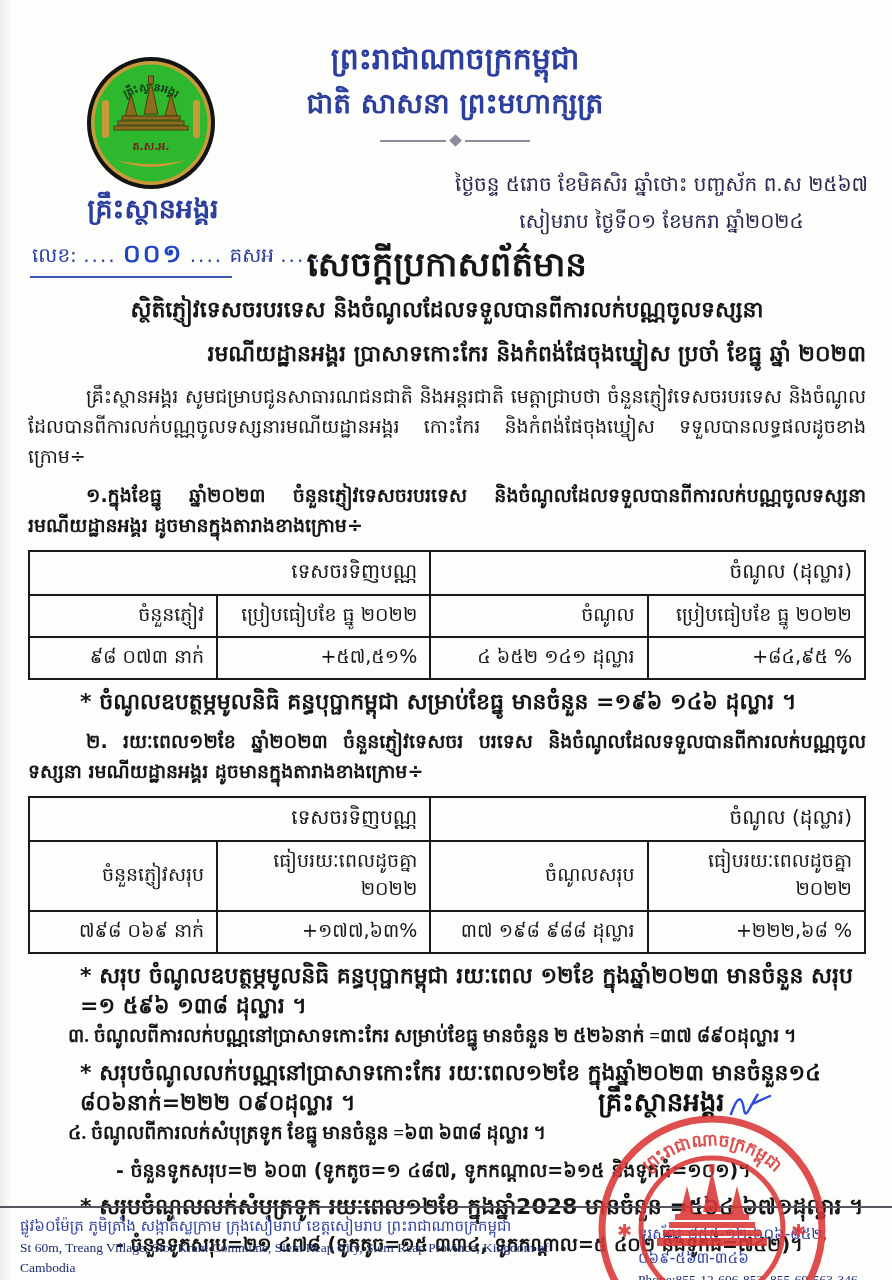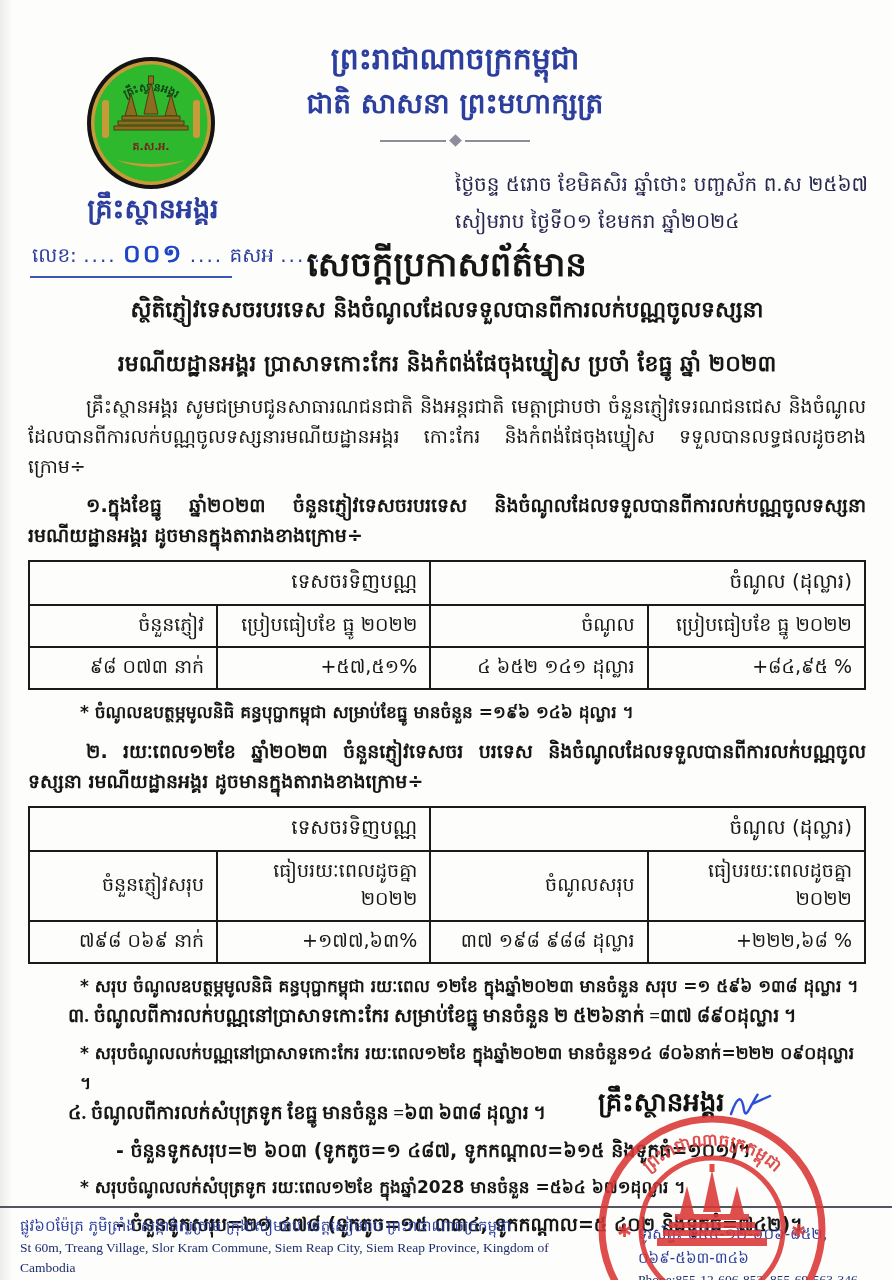--- a/index.html
+++ b/index.html
@@ -13,30 +13,30 @@
   .ref-line{position:absolute;left:32px;top:238px;font-size:20px;color:#2c3e9e;white-space:nowrap;}
   .ref-num{font-size:25px;font-weight:bold;color:#2046c8;letter-spacing:2px;}
   .dots{letter-spacing:2px;color:#2c3e9e;}
   .ref-underline{position:absolute;left:30px;top:276px;width:202px;border-top:2px solid #3a57b5;}
   .hdr-center{position:absolute;left:235px;top:36px;width:440px;text-align:center;}
   .hdr-kingdom{font-size:30px;font-weight:bold;color:#2c3e9e;line-height:46px;}
   .hdr-motto{font-size:28px;font-weight:bold;color:#2c3e9e;line-height:44px;margin-top:0;}
   .ornament{margin:10px auto 0;width:150px;display:flex;align-items:center;justify-content:center;}
   .ornament .bar{height:2px;background:#8d8d9d;flex:1;}
   .ornament .diamond{width:9px;height:9px;background:#8d8d9d;transform:rotate(45deg);margin:0 5px;}
-  .date-block{position:absolute;right:24px;top:166px;text-align:left;font-size:20px;
+  .date-block{position:absolute;right:24px;top:166px;text-align:center;font-size:20px;
               color:#26264f;line-height:37px;font-weight:500;}
   
   .main{position:absolute;left:28px;top:246px;width:838px;color:#161616;}
   .title-main{text-align:center;font-size:34px;font-weight:bold;line-height:36px;}
   .title-about{text-align:center;font-size:23px;font-weight:bold;line-height:32px;margin-top:10px;}
   .subject{text-align:center;font-size:22px;font-weight:bold;line-height:36px;margin-top:10px;}
   .para{font-size:19px;line-height:30px;text-align:justify;margin-top:9px;}
   .ind{text-indent:58px;}
-  .note{font-size:17px;font-weight:bold;line-height:30px;margin-top:7px;padding-left:52px;}
+  .note{font-size:22px;font-weight:bold;line-height:30px;margin-top:7px;padding-left:52px;}
   .pt{font-size:19px;font-weight:bold;line-height:30px;padding-left:40px;font-family:Liberation Serif, serif;}
   .dash{font-size:19px;font-weight:bold;line-height:30px;margin-top:7px;padding-left:88px;}
   table.dtable{width:100%;border-collapse:collapse;margin-top:10px;}
   table.dtable td{border:2px solid #1a1a1a;text-align:right;font-weight:normal;
                   font-size:19px;padding:6px 12px;background:#fdfdfb;}
   table.dtable .grp{font-size:20px;}
   
   .sig{position:absolute;left:598px;top:1086px;font-size:26px;font-weight:bold;color:#111;
        display:flex;align-items:center;}
   .sig svg{margin-left:4px;}
@@ -102,23 +102,23 @@
   </div>
 
   <div class="date-block">
     <div>ថ្ងៃចន្ទ ៥រោច ខែមិគសិរ ឆ្នាំថោះ បញ្ចស័ក ព.ស ២៥៦៧</div>
     <div>សៀមរាប ថ្ងៃទី០១ ខែមករា ឆ្នាំ២០២៤</div>
   </div>
 
   <div class="main">
     <div class="title-main">សេចក្តីប្រកាសព័ត៌មាន</div>
     <div class="subject">ស្ថិតិភ្ញៀវទេសចរបរទេស និងចំណូលដែលទទួលបានពីការលក់បណ្ណចូលទស្សនា</div>
-    <div class="subject" style="margin-top:18px;">រមណីយដ្ឋានអង្គរ ប្រាសាទកោះកែរ និងកំពង់ផែចុងឃ្នៀស ប្រចាំ ខែធ្នូ ឆ្នាំ ២០២៣</div>
-
-    <div class="para ind">គ្រឹះស្ថានអង្គរ សូមជម្រាបជូនសាធារណជនជាតិ និងអន្តរជាតិ មេត្តាជ្រាបថា ចំនួនភ្ញៀវទេរណជនជេស និងចំណូល ដែលបានពីការលក់បណ្ណចូលទស្សនារមណីយដ្ឋានអង្គរ កោះកែរ និងកំពង់ផែចុងឃ្នៀស ទទួលបានលទ្ធផលដូចខាងក្រោម÷</div>
+    <div class="subject" style="margin-top:8px;text-align:right;">រមណីយដ្ឋានអង្គរ ប្រាសាទកោះកែរ និងកំពង់ផែចុងឃ្នៀស ប្រចាំ ខែធ្នូ ឆ្នាំ ២០២៣</div>
+
+    <div class="para ind">គ្រឹះស្ថានអង្គរ សូមជម្រាបជូនសាធារណជនជាតិ និងអន្តរជាតិ មេត្តាជ្រាបថា ចំនួនភ្ញៀវទេសចរបរទេស និងចំណូល ដែលបានពីការលក់បណ្ណចូលទស្សនារមណីយដ្ឋានអង្គរ កោះកែរ និងកំពង់ផែចុងឃ្នៀស ទទួលបានលទ្ធផលដូចខាងក្រោម÷</div>
     <div class="para ind" style="font-weight:bold;">១.ក្នុងខែធ្នូ ឆ្នាំ២០២៣ ចំនួនភ្ញៀវទេសចរបរទេស និងចំណូលដែលទទួលបានពីការលក់បណ្ណចូលទស្សនា រមណីយដ្ឋានអង្គរ ដូចមានក្នុងតារាងខាងក្រោម÷</div>
 
     <table class="dtable">
       <colgroup>
           <col style="width:22.5%">
           <col style="width:25.5%">
           <col style="width:26%">
           <col style="width:26%">
         </colgroup>
       <tbody>

